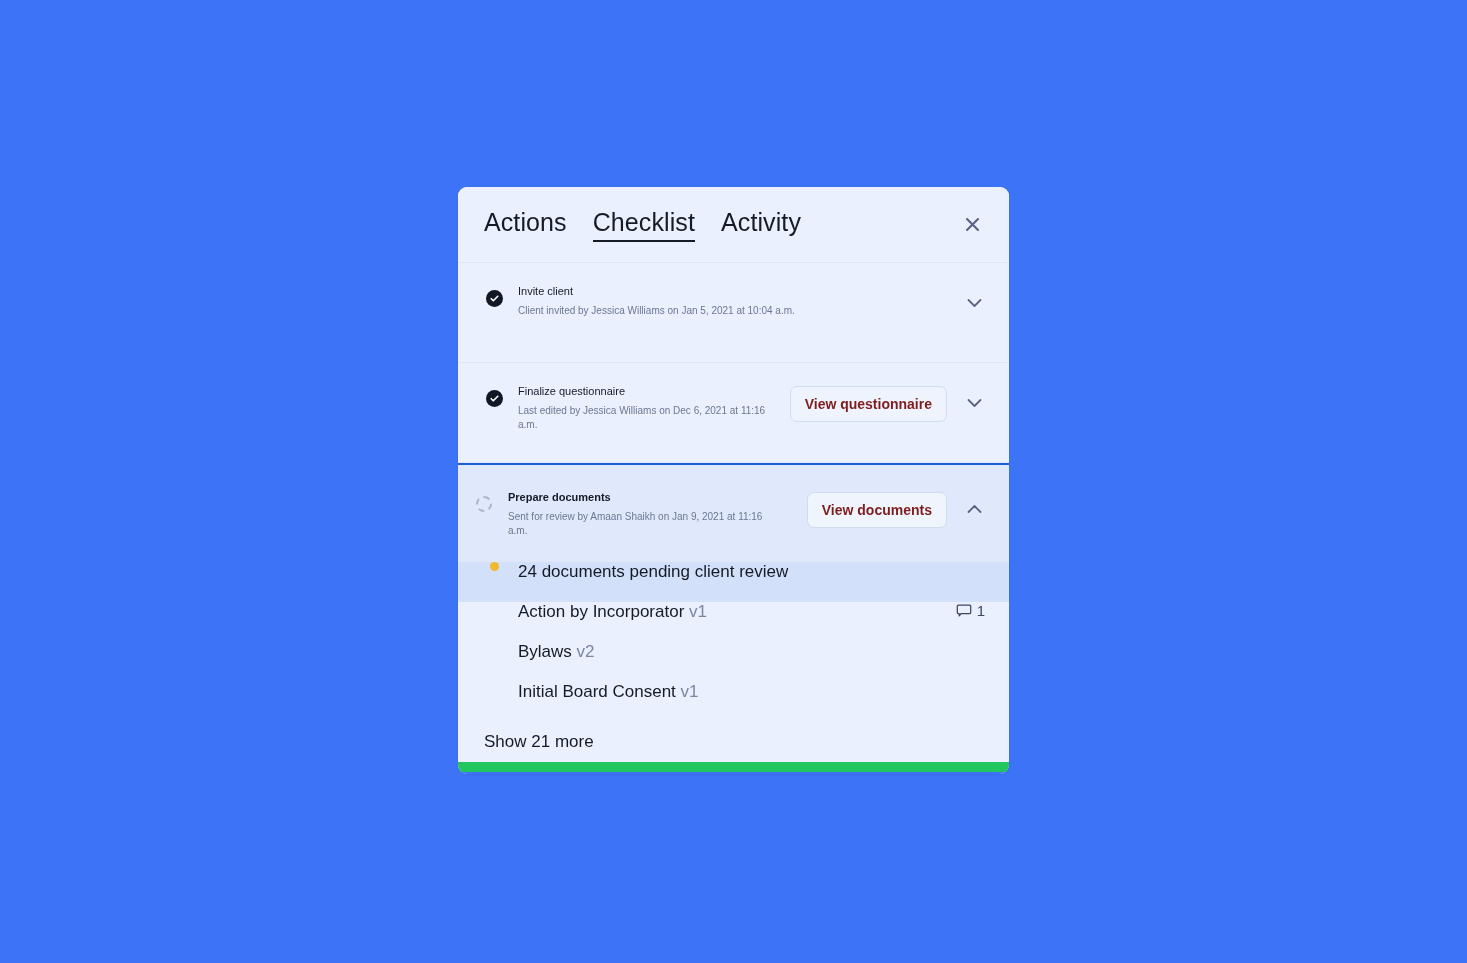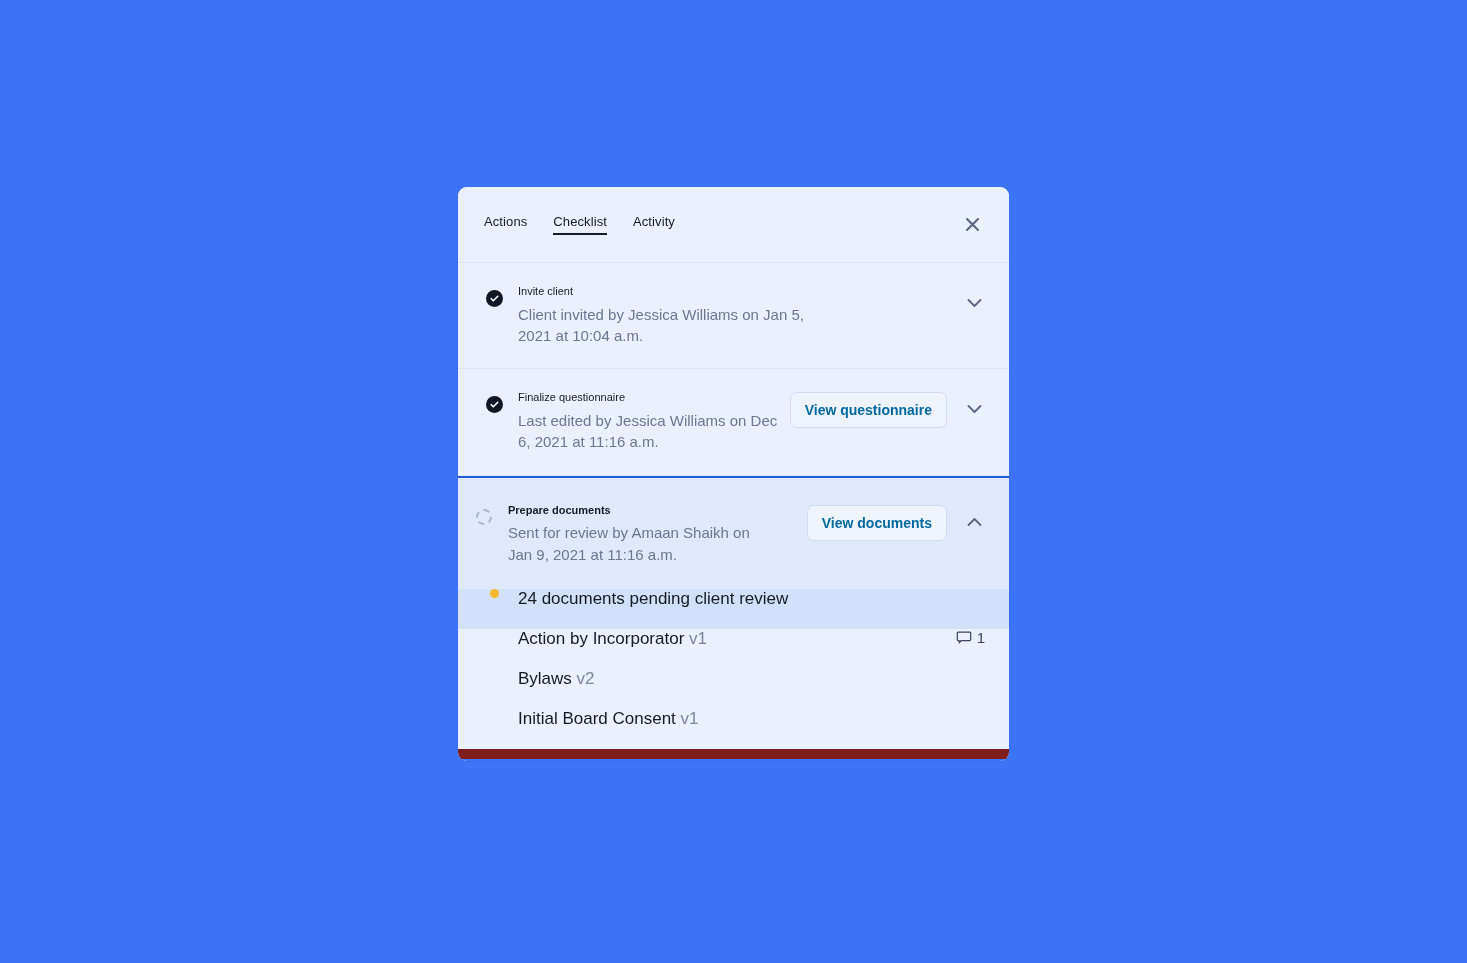--- a/index.html
+++ b/index.html
@@ -40,21 +40,21 @@
     background: #eaf0fd;
     border-bottom: 1px solid #dde5f7;
     position: relative;
   }
   .tabs {
     display: flex;
     align-items: baseline;
     gap: 26px;
   }
   .tab {
-    font-size: 13px;
+    font-size: 25px;
     color: #161b26;
     letter-spacing: .1px;
     padding-bottom: 3px;
     cursor: pointer;
     border-bottom: 2px solid transparent;
     line-height: 1.2;
   }
   .tab.active {
     border-bottom-color: #161b26;
   }
@@ -119,39 +119,39 @@
     padding-right: 10px;
   }
   .item-title {
     font-size: 11px;
     color: #161b26;
     line-height: 1.25;
     margin-bottom: 5px;
   }
   .item-title.bold { font-weight: 700; }
   .item-meta {
-    font-size: 15px;
+    font-size: 10px;
     line-height: 1.42;
     color: #6b7793;
     max-width: 288px;
   }
   .item.section-open .item-meta { max-width: 258px; }
 
   .item-actions {
     flex: 0 0 auto;
     display: flex;
     align-items: flex-start;
     gap: 14px;
     margin-top: 1px;
   }
   .ghost-btn {
     font-family: "Liberation Sans", sans-serif;
     font-size: 14px;
     font-weight: 700;
-    color: #0369a1;
+    color: #7f1d1d;
     background: #eff3fd;
     border: 1px solid #d2dcf0;
     border-radius: 7px;
     padding: 10px 14px;
     cursor: pointer;
     line-height: 1;
     white-space: nowrap;
   }
   .item.section-open .ghost-btn { background: #eff4fd; }
 
@@ -198,21 +198,21 @@
     color: #7b86a1;
   }
   .subrow-right {
     flex: 0 0 auto;
     display: flex; align-items: center; gap: 5px;
     font-size: 15px;
     color: #3b4560;
     padding-right: 2px;
   }
   .subrow-right svg { display:block; }
-  .sub-list { background:#7f1d1d; padding-top: 0px; padding-bottom: 10px; }
+  .sub-list { background:#22c55e; padding-top: 0px; padding-bottom: 10px; }
   .sub-list .subrow { height: 40px; }
 
   .showmore {
     display: flex;
     align-items: center;
     height: 40px;
     padding: 0 22px 0 26px;
     background: #eaf0fd;
     cursor: pointer;
   }
@@ -339,16 +339,20 @@
     </div>
 
     <div class="subrow">
       <div class="bullet-slot"></div>
       <div class="subrow-label">
         <span>Initial Board Consent</span>
         <span class="ver">v1</span>
       </div>
     </div>
 
+    <div class="showmore">
+      <div class="bullet-slot"></div>
+      <span>Show 21 more</span>
+    </div>
   </div>
 
   <div class="card-bottom-accent"></div>
 </div>
 
 </body></html>

